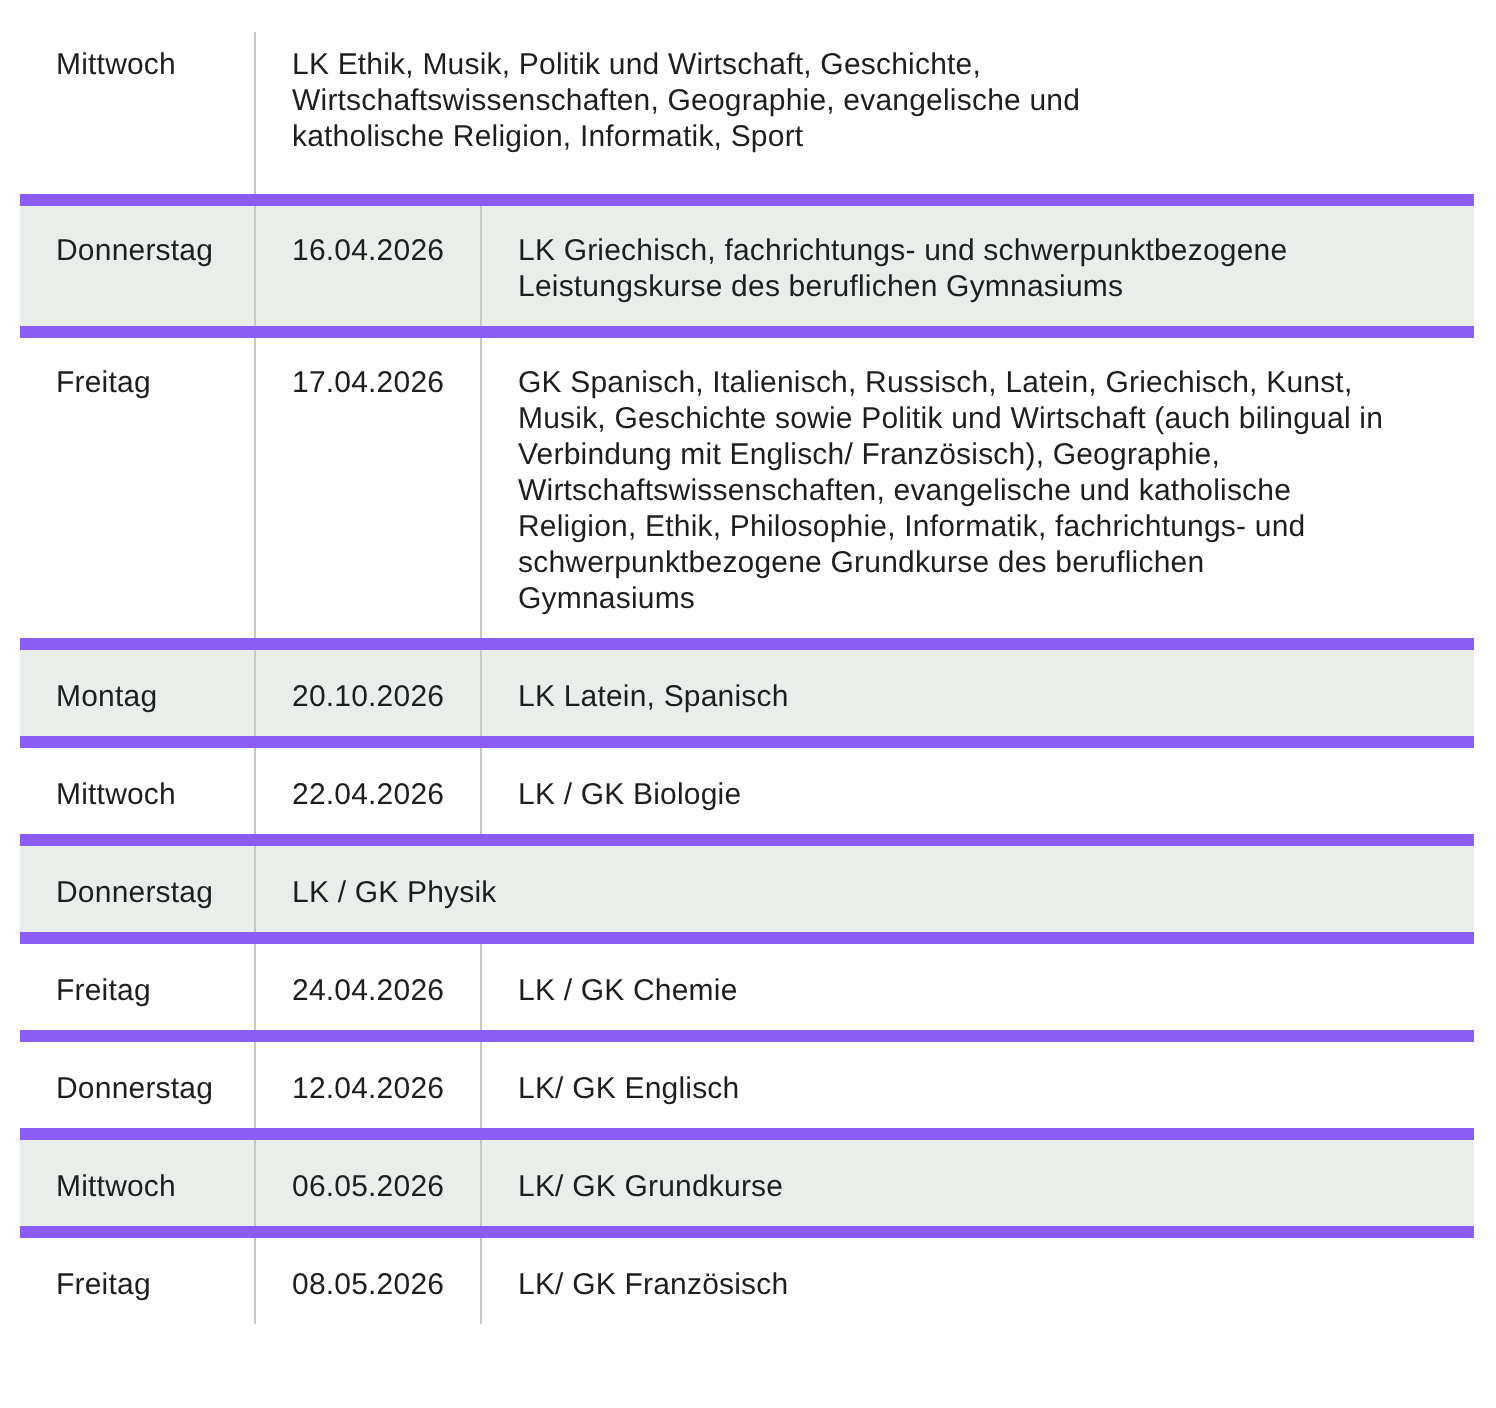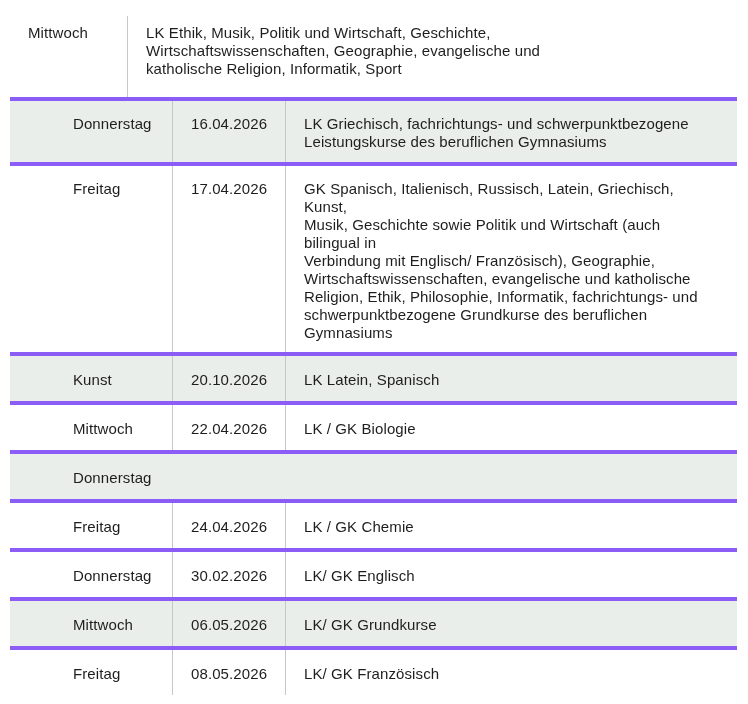--- a/index.html
+++ b/index.html
@@ -20,22 +20,21 @@
     top: 16px;
     width: 727px;
     height: 688px;
   }
   .row {
     display: flex;
     box-sizing: border-box;
     background: #ffffff;
   }
   .row + .row {
-    border-top: 4px solid #8b5cf6;
-    padding-left: 45px;
+    border-top: 6px solid #8b5cf6;
   }
   .row.shaded {
     background: #e9eeea;
   }
   .cell {
     box-sizing: border-box;
     padding: 14px 18px 10px 18px;
     font-size: 15px;
     line-height: 18px;
     letter-spacing: 0.1px;
@@ -87,45 +86,46 @@
     <div class="cell subjects">GK Spanisch, Italienisch, Russisch, Latein, Griechisch, Kunst,
 Musik, Geschichte sowie Politik und Wirtschaft (auch bilingual in
 Verbindung mit Englisch/ Französisch), Geographie,
 Wirtschaftswissenschaften, evangelische und katholische
 Religion, Ethik, Philosophie, Informatik, fachrichtungs- und
 schwerpunktbezogene Grundkurse des beruflichen
 Gymnasiums</div>
   </div>
 
   <div class="row shaded">
-    <div class="cell day">Kunst</div>
+    <div class="cell day">Montag</div>
     <div class="cell date">20.10.2026</div>
     <div class="cell subjects">LK Latein, Spanisch</div>
   </div>
 
   <div class="row">
     <div class="cell day">Mittwoch</div>
     <div class="cell date">22.04.2026</div>
     <div class="cell subjects">LK / GK Biologie</div>
   </div>
 
   <div class="row shaded">
     <div class="cell day">Donnerstag</div>
+    <div class="cell subjects">LK / GK Physik</div>
   </div>
 
   <div class="row">
     <div class="cell day">Freitag</div>
     <div class="cell date">24.04.2026</div>
     <div class="cell subjects">LK / GK Chemie</div>
   </div>
 
 
   <div class="row">
     <div class="cell day">Donnerstag</div>
-    <div class="cell date">30.02.2026</div>
+    <div class="cell date">12.04.2026</div>
     <div class="cell subjects">LK/ GK Englisch</div>
   </div>
 
   <div class="row shaded">
     <div class="cell day">Mittwoch</div>
     <div class="cell date">06.05.2026</div>
     <div class="cell subjects">LK/ GK Grundkurse</div>
   </div>
 
   <div class="row">

